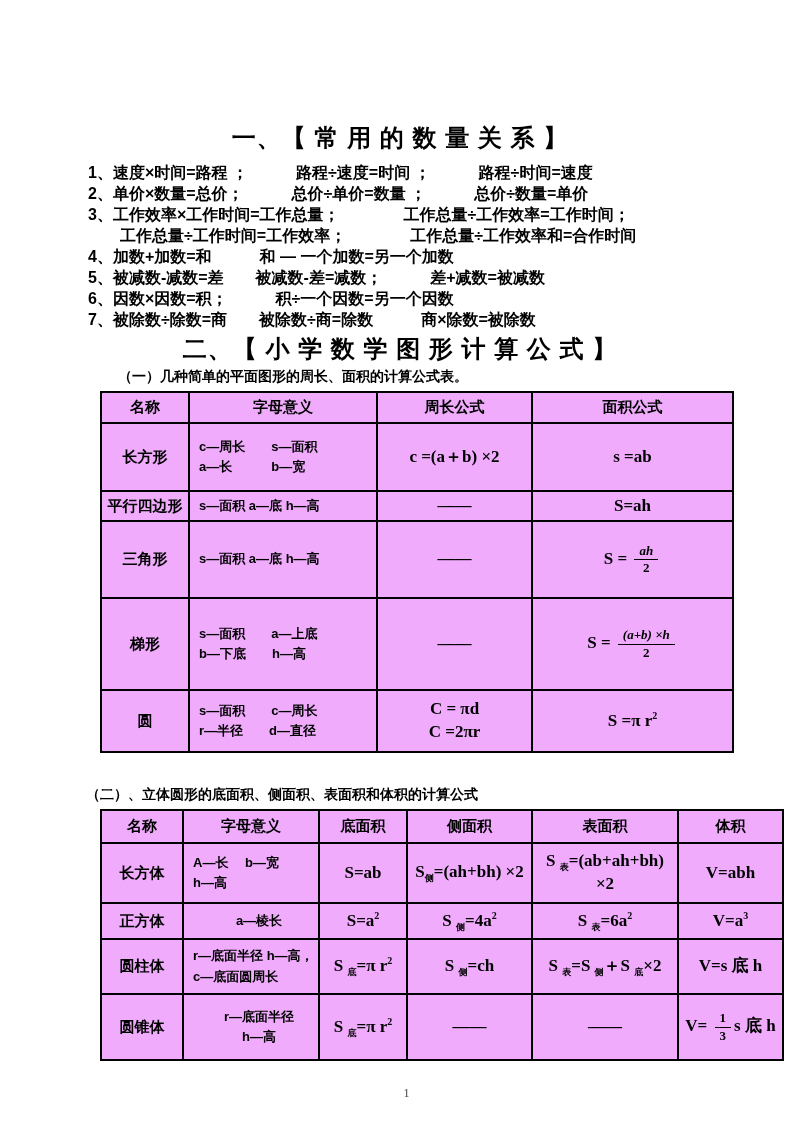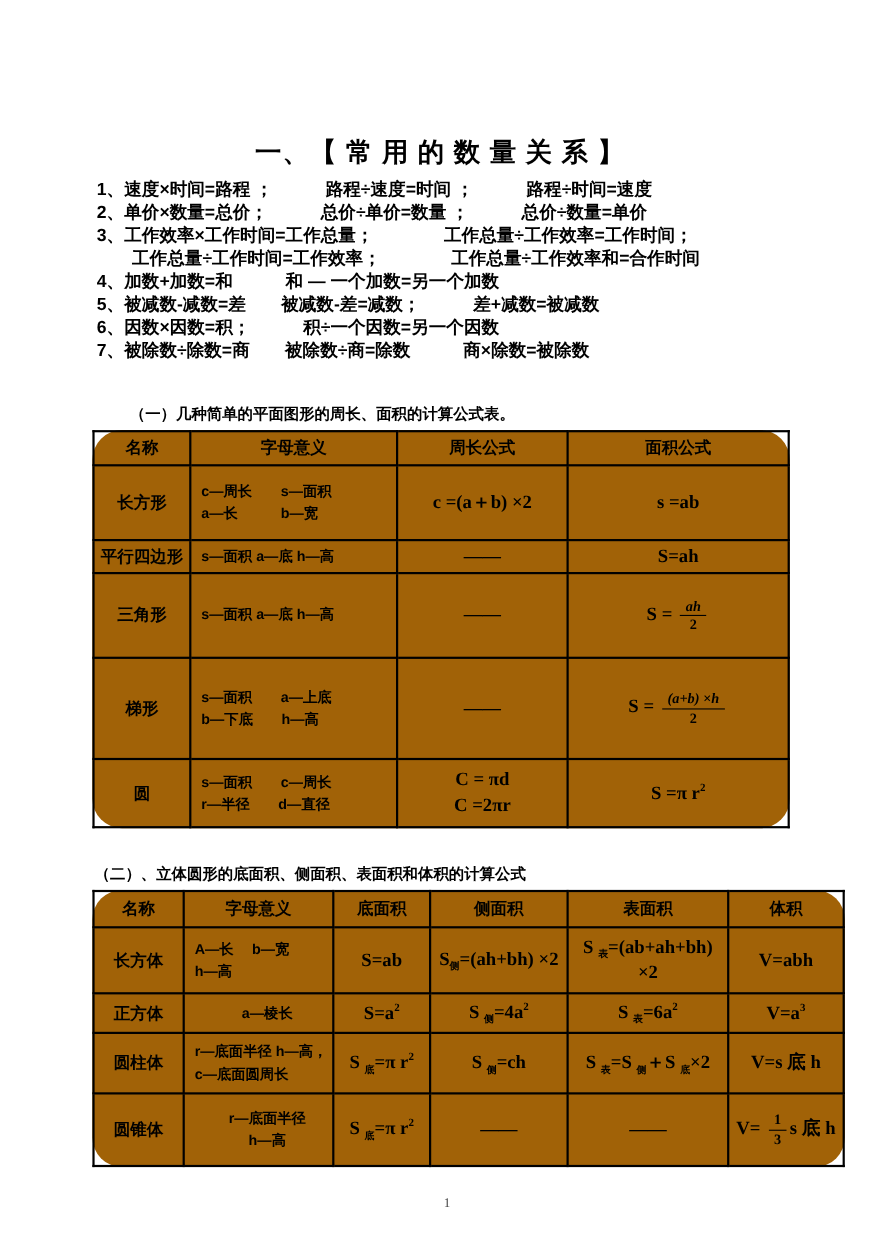--- a/index.html
+++ b/index.html
@@ -17,21 +17,21 @@
   #title2{top:333px;}
   .qty-lines{position:absolute;top:162px;left:88px;}
   .qty-line{
     font-size:16px;font-weight:bold;line-height:21px;white-space:pre-wrap;
   }
   .note{
     position:absolute;font-size:14px;font-weight:bold;white-space:pre-wrap;
   }
   #note1{top:368px;left:118px;}
   #note2{top:786px;left:86px;}
-  table{border-collapse:collapse;table-layout:fixed;position:absolute;left:84px;background:#a16207;border-radius:27px;}
+  table{border-collapse:collapse;table-layout:fixed;position:absolute;left:100px;background:#f0abfc;}
   #table1{top:391px;width:632px;}
   #table2{top:809px;width:682px;}
   td,th{border:2px solid #000;padding:0;overflow:hidden;}
   th{font-size:15px;font-weight:bold;text-align:center;}
   td.name{font-size:15px;font-weight:bold;text-align:center;}
   td.letters{
     font-size:13px;font-weight:bold;text-align:left;
     padding-left:9px;white-space:pre-wrap;line-height:1.55;
   }
   td.letters.c{text-align:center;padding-left:16px;}
@@ -61,20 +61,21 @@
     <div class="qty-line">1、速度×时间=路程 ；　　　路程÷速度=时间 ；　　　路程÷时间=速度</div>
     <div class="qty-line">2、单价×数量=总价；　　　总价÷单价=数量 ；　　　总价÷数量=单价</div>
     <div class="qty-line">3、工作效率×工作时间=工作总量；　　　　工作总量÷工作效率=工作时间；</div>
     <div class="qty-line">　　工作总量÷工作时间=工作效率；　　　　工作总量÷工作效率和=合作时间</div>
     <div class="qty-line">4、加数+加数=和　　　和 — 一个加数=另一个加数</div>
     <div class="qty-line">5、被减数-减数=差　　被减数-差=减数；　　　差+减数=被减数</div>
     <div class="qty-line">6、因数×因数=积；　　　积÷一个因数=另一个因数</div>
     <div class="qty-line">7、被除数÷除数=商　　被除数÷商=除数　　　商×除数=被除数</div>
   </div>
 
+  <div id="title2" class="title">二、【 小 学 数 学 图 形 计 算 公 式 】</div>
 
   <div id="note1" class="note">（一）几种简单的平面图形的周长、面积的计算公式表。</div>
 
   <table id="table1">
     <colgroup>
         <col style="width:88px">
         <col style="width:188px">
         <col style="width:155px">
         <col style="width:201px">
       </colgroup>

